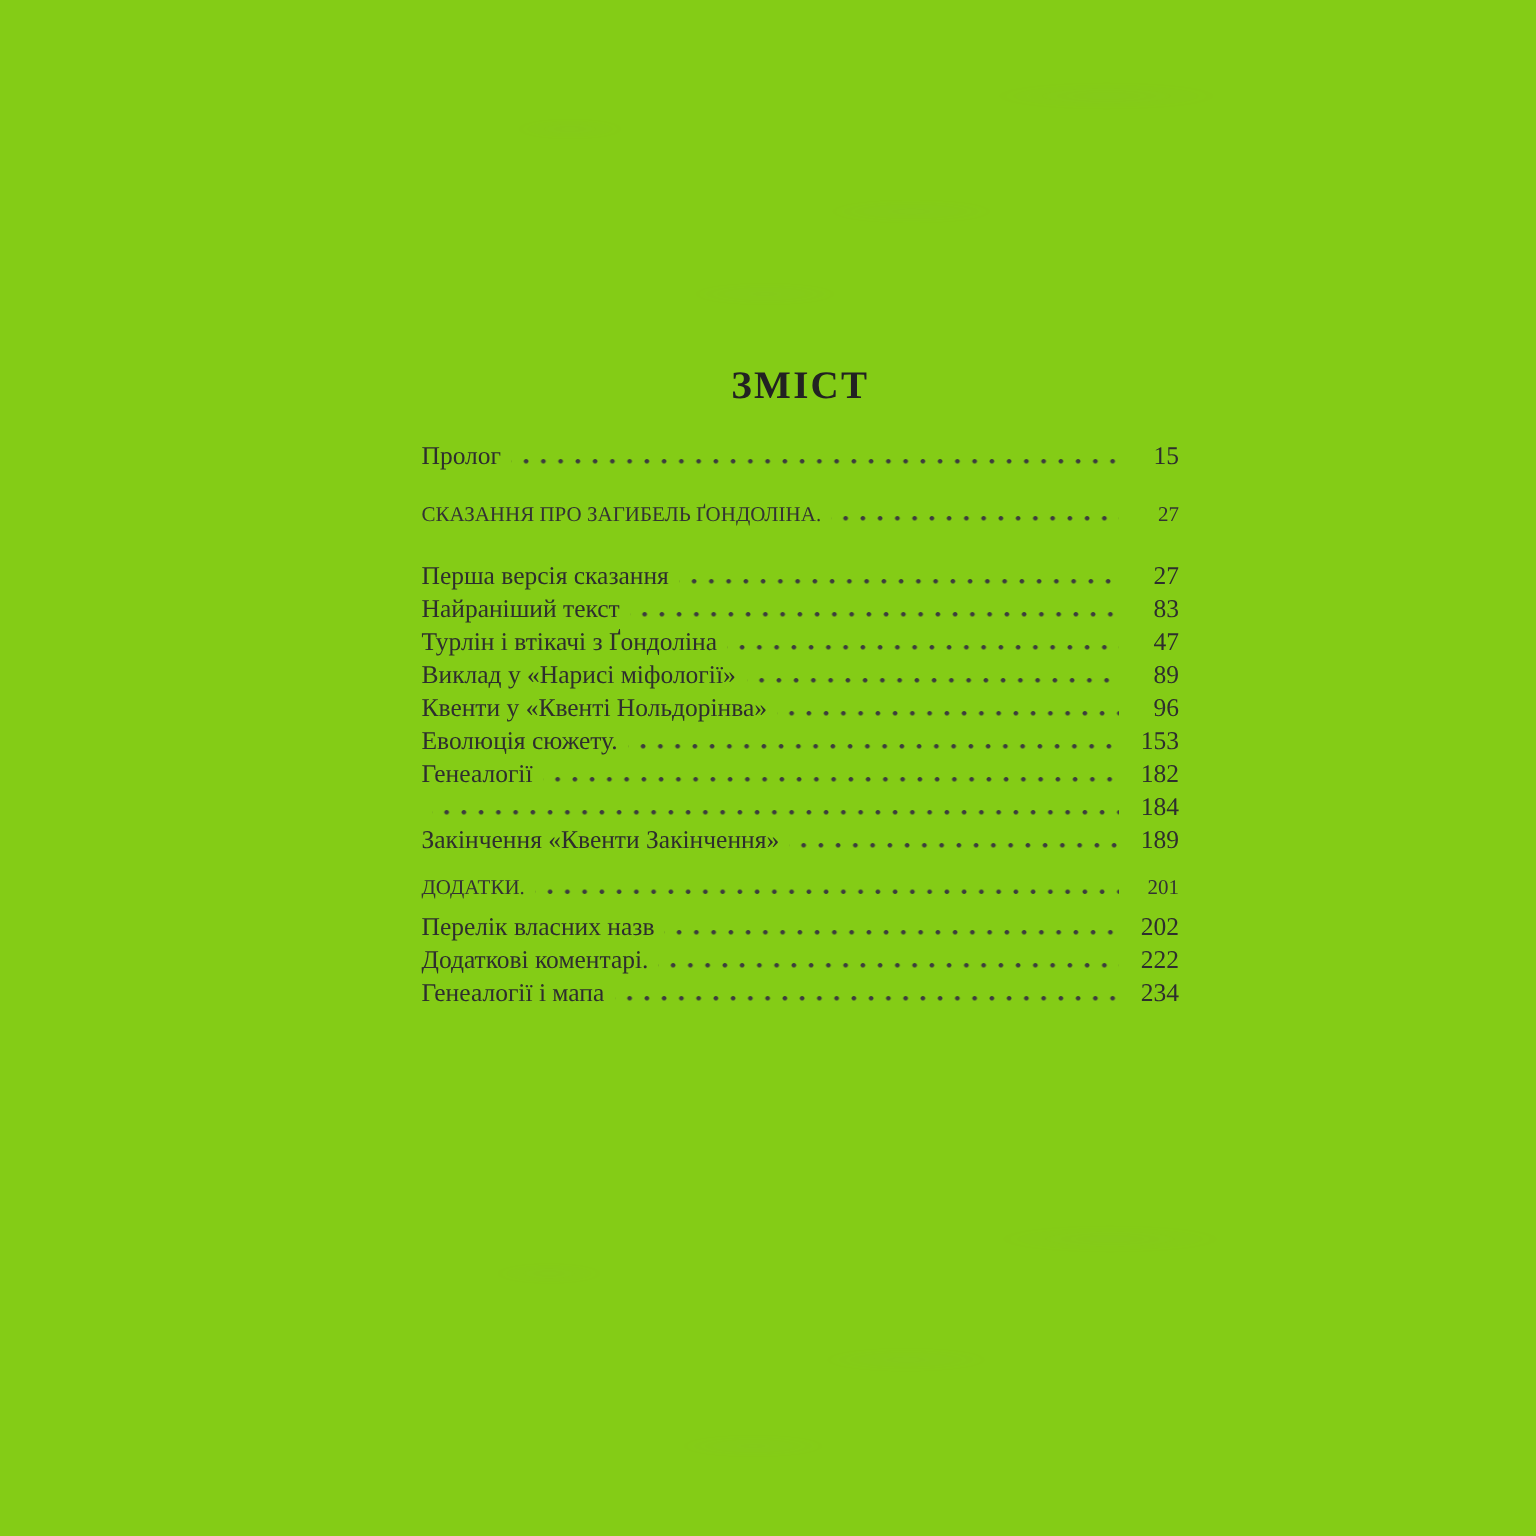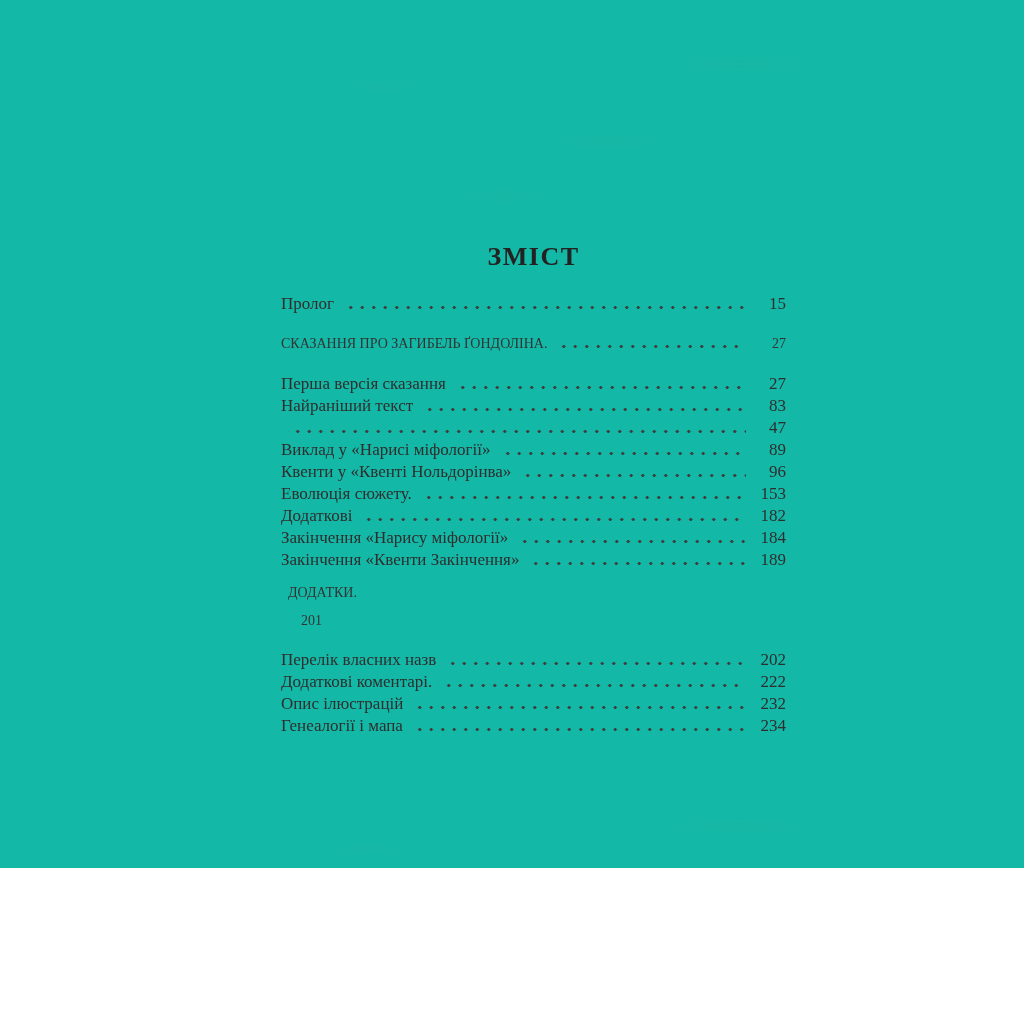--- a/index.html
+++ b/index.html
@@ -3,22 +3,22 @@
 <meta charset="utf-8">
 <style>
   html, body {
     margin: 0;
     padding: 0;
     background: #ffffff;
   }
   .page {
     position: relative;
     width: 1024px;
-    height: 868px;
-    background: #14b8a6;
+    height: 1024px;
+    background: #84cc16;
     overflow: hidden;
     font-family: "Liberation Serif", "DejaVu Serif", serif;
     color: #2e2e2e;
   }
   
   .ghost {
     position: absolute;
     opacity: 0.035;
     filter: blur(3px);
     background:
@@ -52,22 +52,22 @@
     font-size: 17px;
     line-height: 22px;
     white-space: nowrap;
   }
   .toc-row.section {
     font-size: 14px;
     line-height: 24px;
     color: #333333;
   }
   .toc-row.gap-lg  { margin-top: 17px; justify-content: flex-end; }
-  .toc-row.gap-md  { margin-top: 10px; flex-direction: column; }
-  .toc-row.gap-md2 { margin-top: 16px; }
+  .toc-row.gap-md  { margin-top: 10px; }
+  .toc-row.gap-md2 { margin-top: 2px; }
   .toc-label {
     flex: 0 0 auto;
   }
   .leader {
     flex: 1 1 auto;
     height: 3.4px;
     margin: 0 6px 1px 7px;
     background-image: radial-gradient(circle, #3d3d3d 1.35px, rgba(61,61,61,0) 1.85px);
     background-size: 11.5px 3.4px;
     background-position: 4px 50%;
@@ -103,45 +103,45 @@
           <span class="toc-label">Перша версія сказання</span>
           <span class="leader"></span>
           <span class="toc-page">27</span>
         </div>
         <div class="toc-row entry">
           <span class="toc-label">Найраніший текст</span>
           <span class="leader"></span>
           <span class="toc-page">83</span>
         </div>
         <div class="toc-row entry">
+          <span class="toc-label">Турлін і втікачі з Ґондоліна</span>
           <span class="leader"></span>
           <span class="toc-page">47</span>
         </div>
         <div class="toc-row entry">
           <span class="toc-label">Виклад у «Нарисі міфології»</span>
           <span class="leader"></span>
           <span class="toc-page">89</span>
         </div>
         <div class="toc-row entry">
           <span class="toc-label">Квенти у «Квенті Нольдорінва»</span>
           <span class="leader"></span>
           <span class="toc-page">96</span>
         </div>
         <div class="toc-row entry">
           <span class="toc-label">Еволюція сюжету.</span>
           <span class="leader"></span>
           <span class="toc-page">153</span>
         </div>
         <div class="toc-row entry">
-          <span class="toc-label">Додаткові</span>
+          <span class="toc-label">Генеалогії</span>
           <span class="leader"></span>
           <span class="toc-page">182</span>
         </div>
         <div class="toc-row entry">
-          <span class="toc-label">Закінчення «Нарису міфології»</span>
           <span class="leader"></span>
           <span class="toc-page">184</span>
         </div>
         <div class="toc-row entry">
           <span class="toc-label">Закінчення «Квенти Закінчення»</span>
           <span class="leader"></span>
           <span class="toc-page">189</span>
         </div>
         <div class="toc-row section gap-md">
           <span class="toc-label">ДОДАТКИ.</span>
@@ -152,24 +152,19 @@
           <span class="toc-label">Перелік власних назв</span>
           <span class="leader"></span>
           <span class="toc-page">202</span>
         </div>
         <div class="toc-row entry">
           <span class="toc-label">Додаткові коментарі.</span>
           <span class="leader"></span>
           <span class="toc-page">222</span>
         </div>
         <div class="toc-row entry">
-          <span class="toc-label">Опис ілюстрацій</span>
-          <span class="leader"></span>
-          <span class="toc-page">232</span>
-        </div>
-        <div class="toc-row entry">
           <span class="toc-label">Генеалогії і мапа</span>
           <span class="leader"></span>
           <span class="toc-page">234</span>
         </div>
       </div>
   </div>
 </div>
 
 </body></html>

